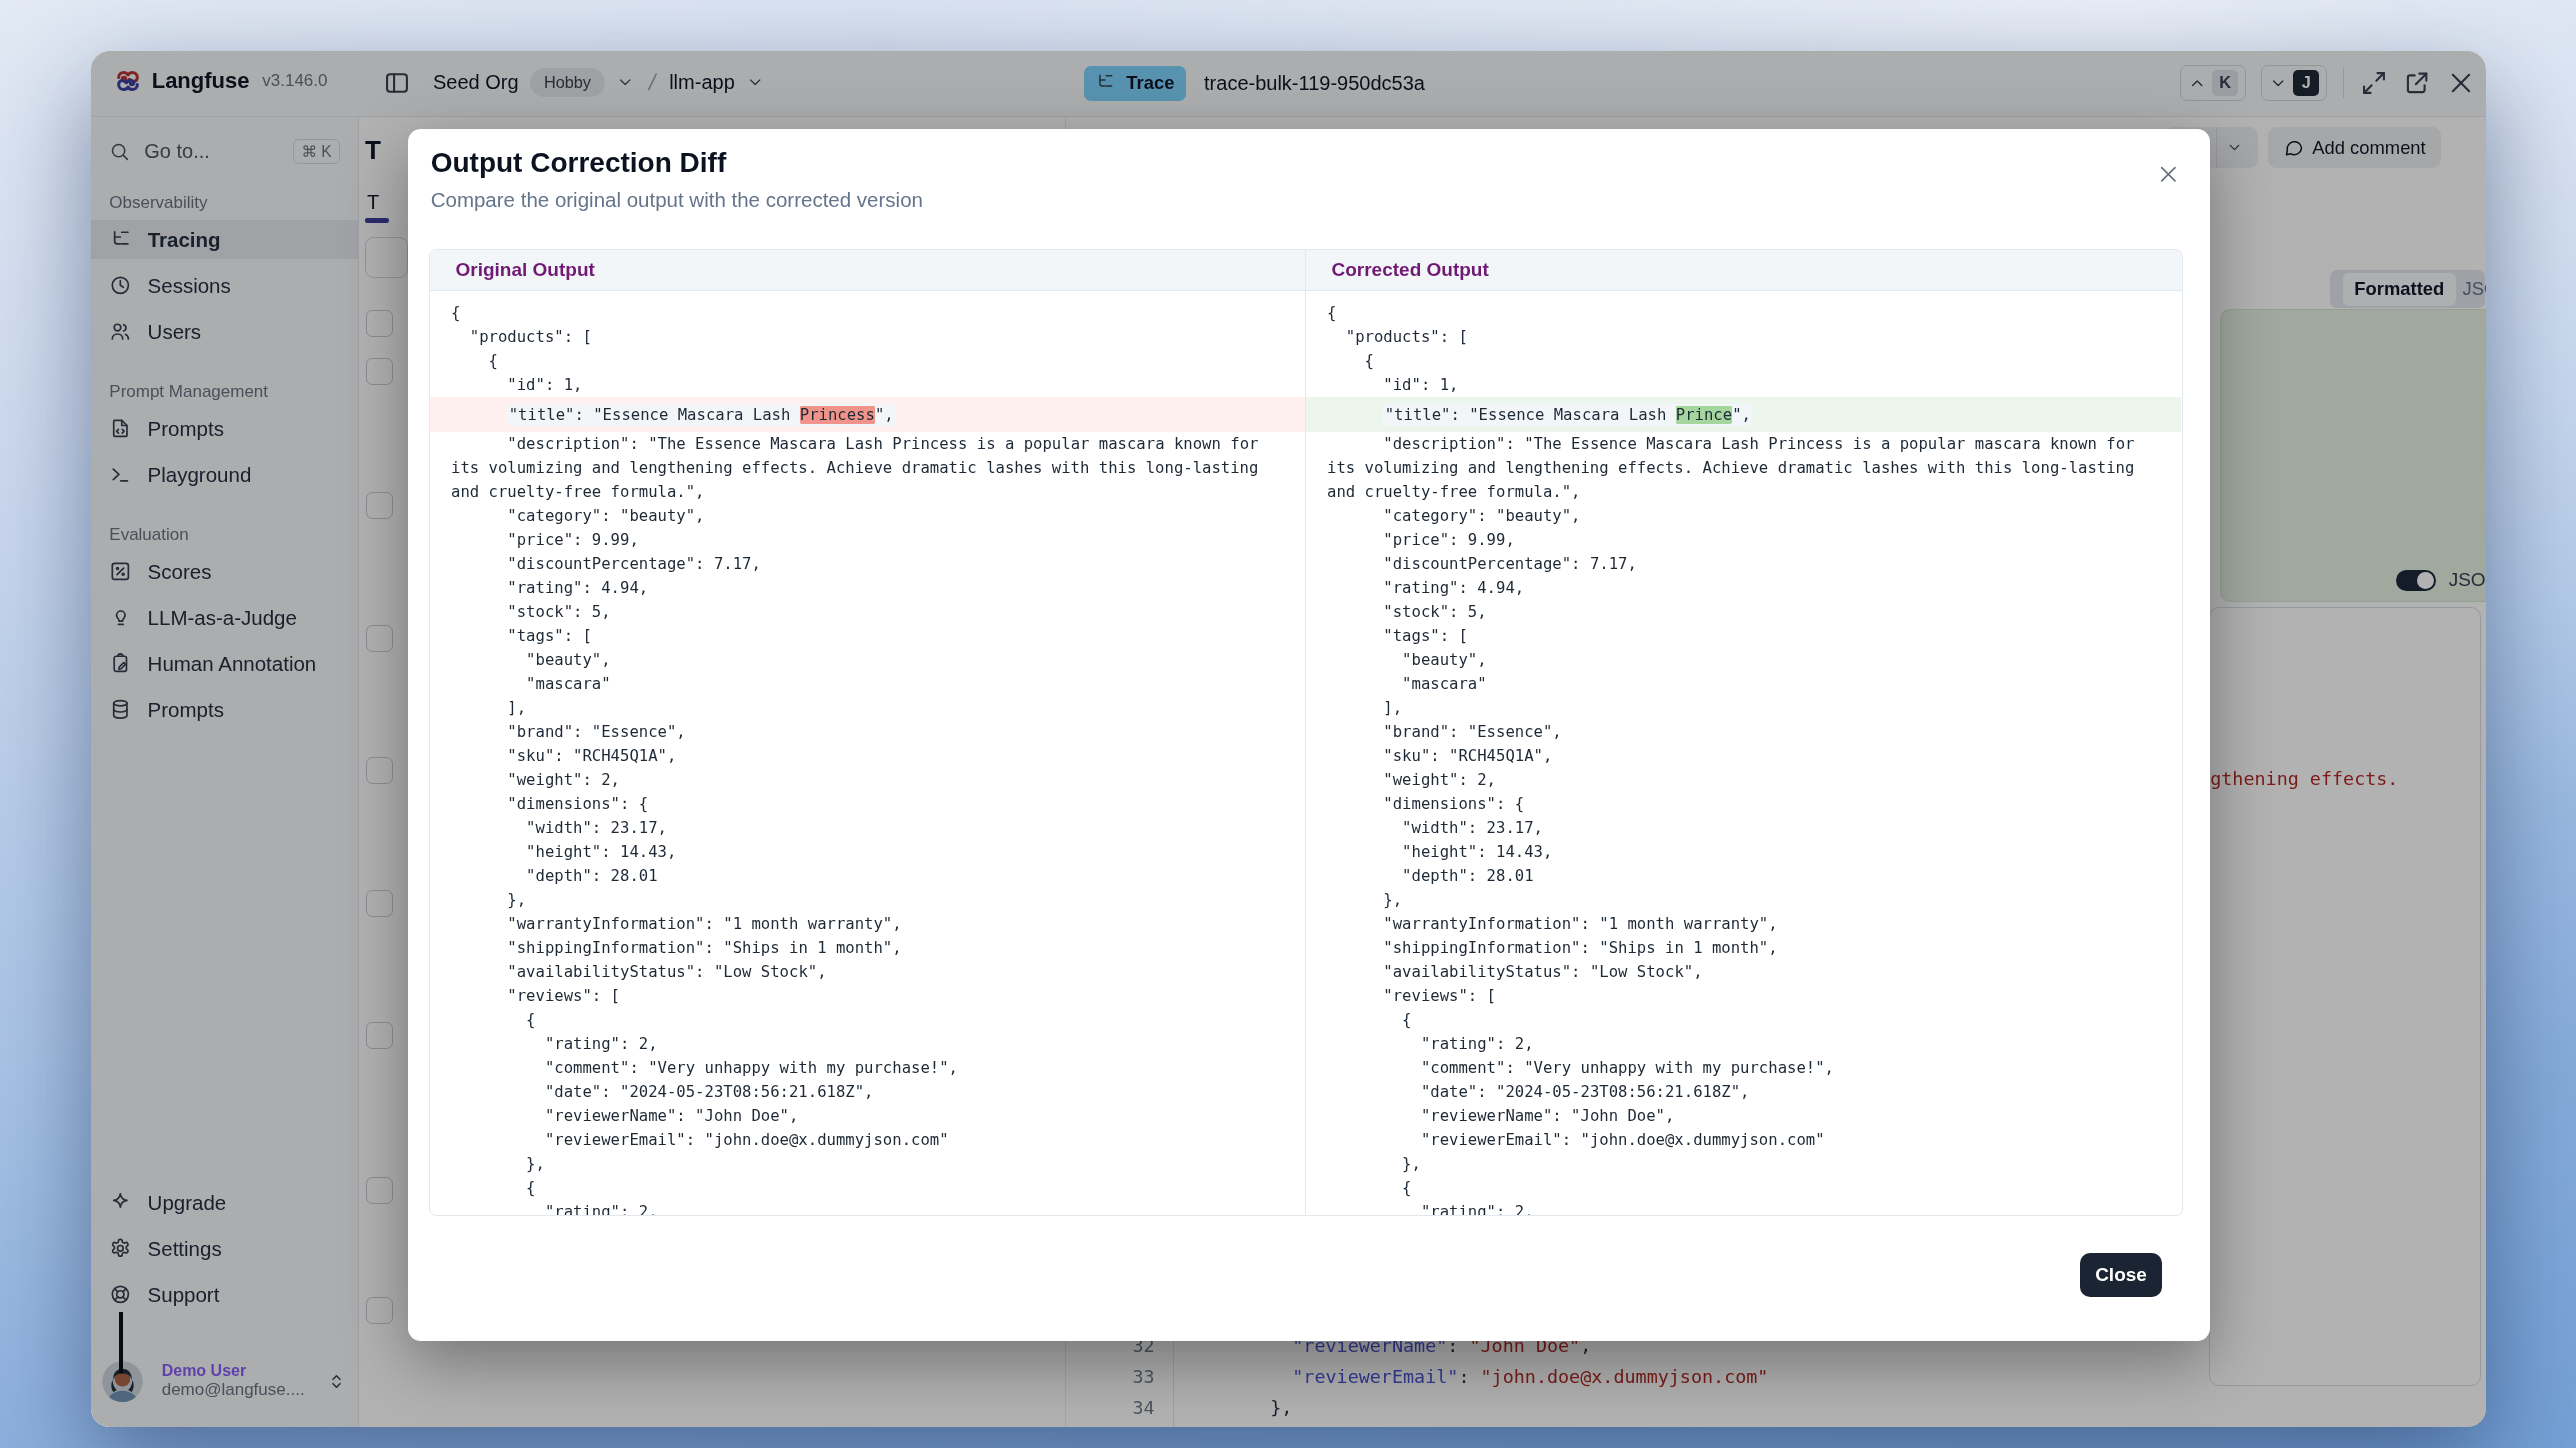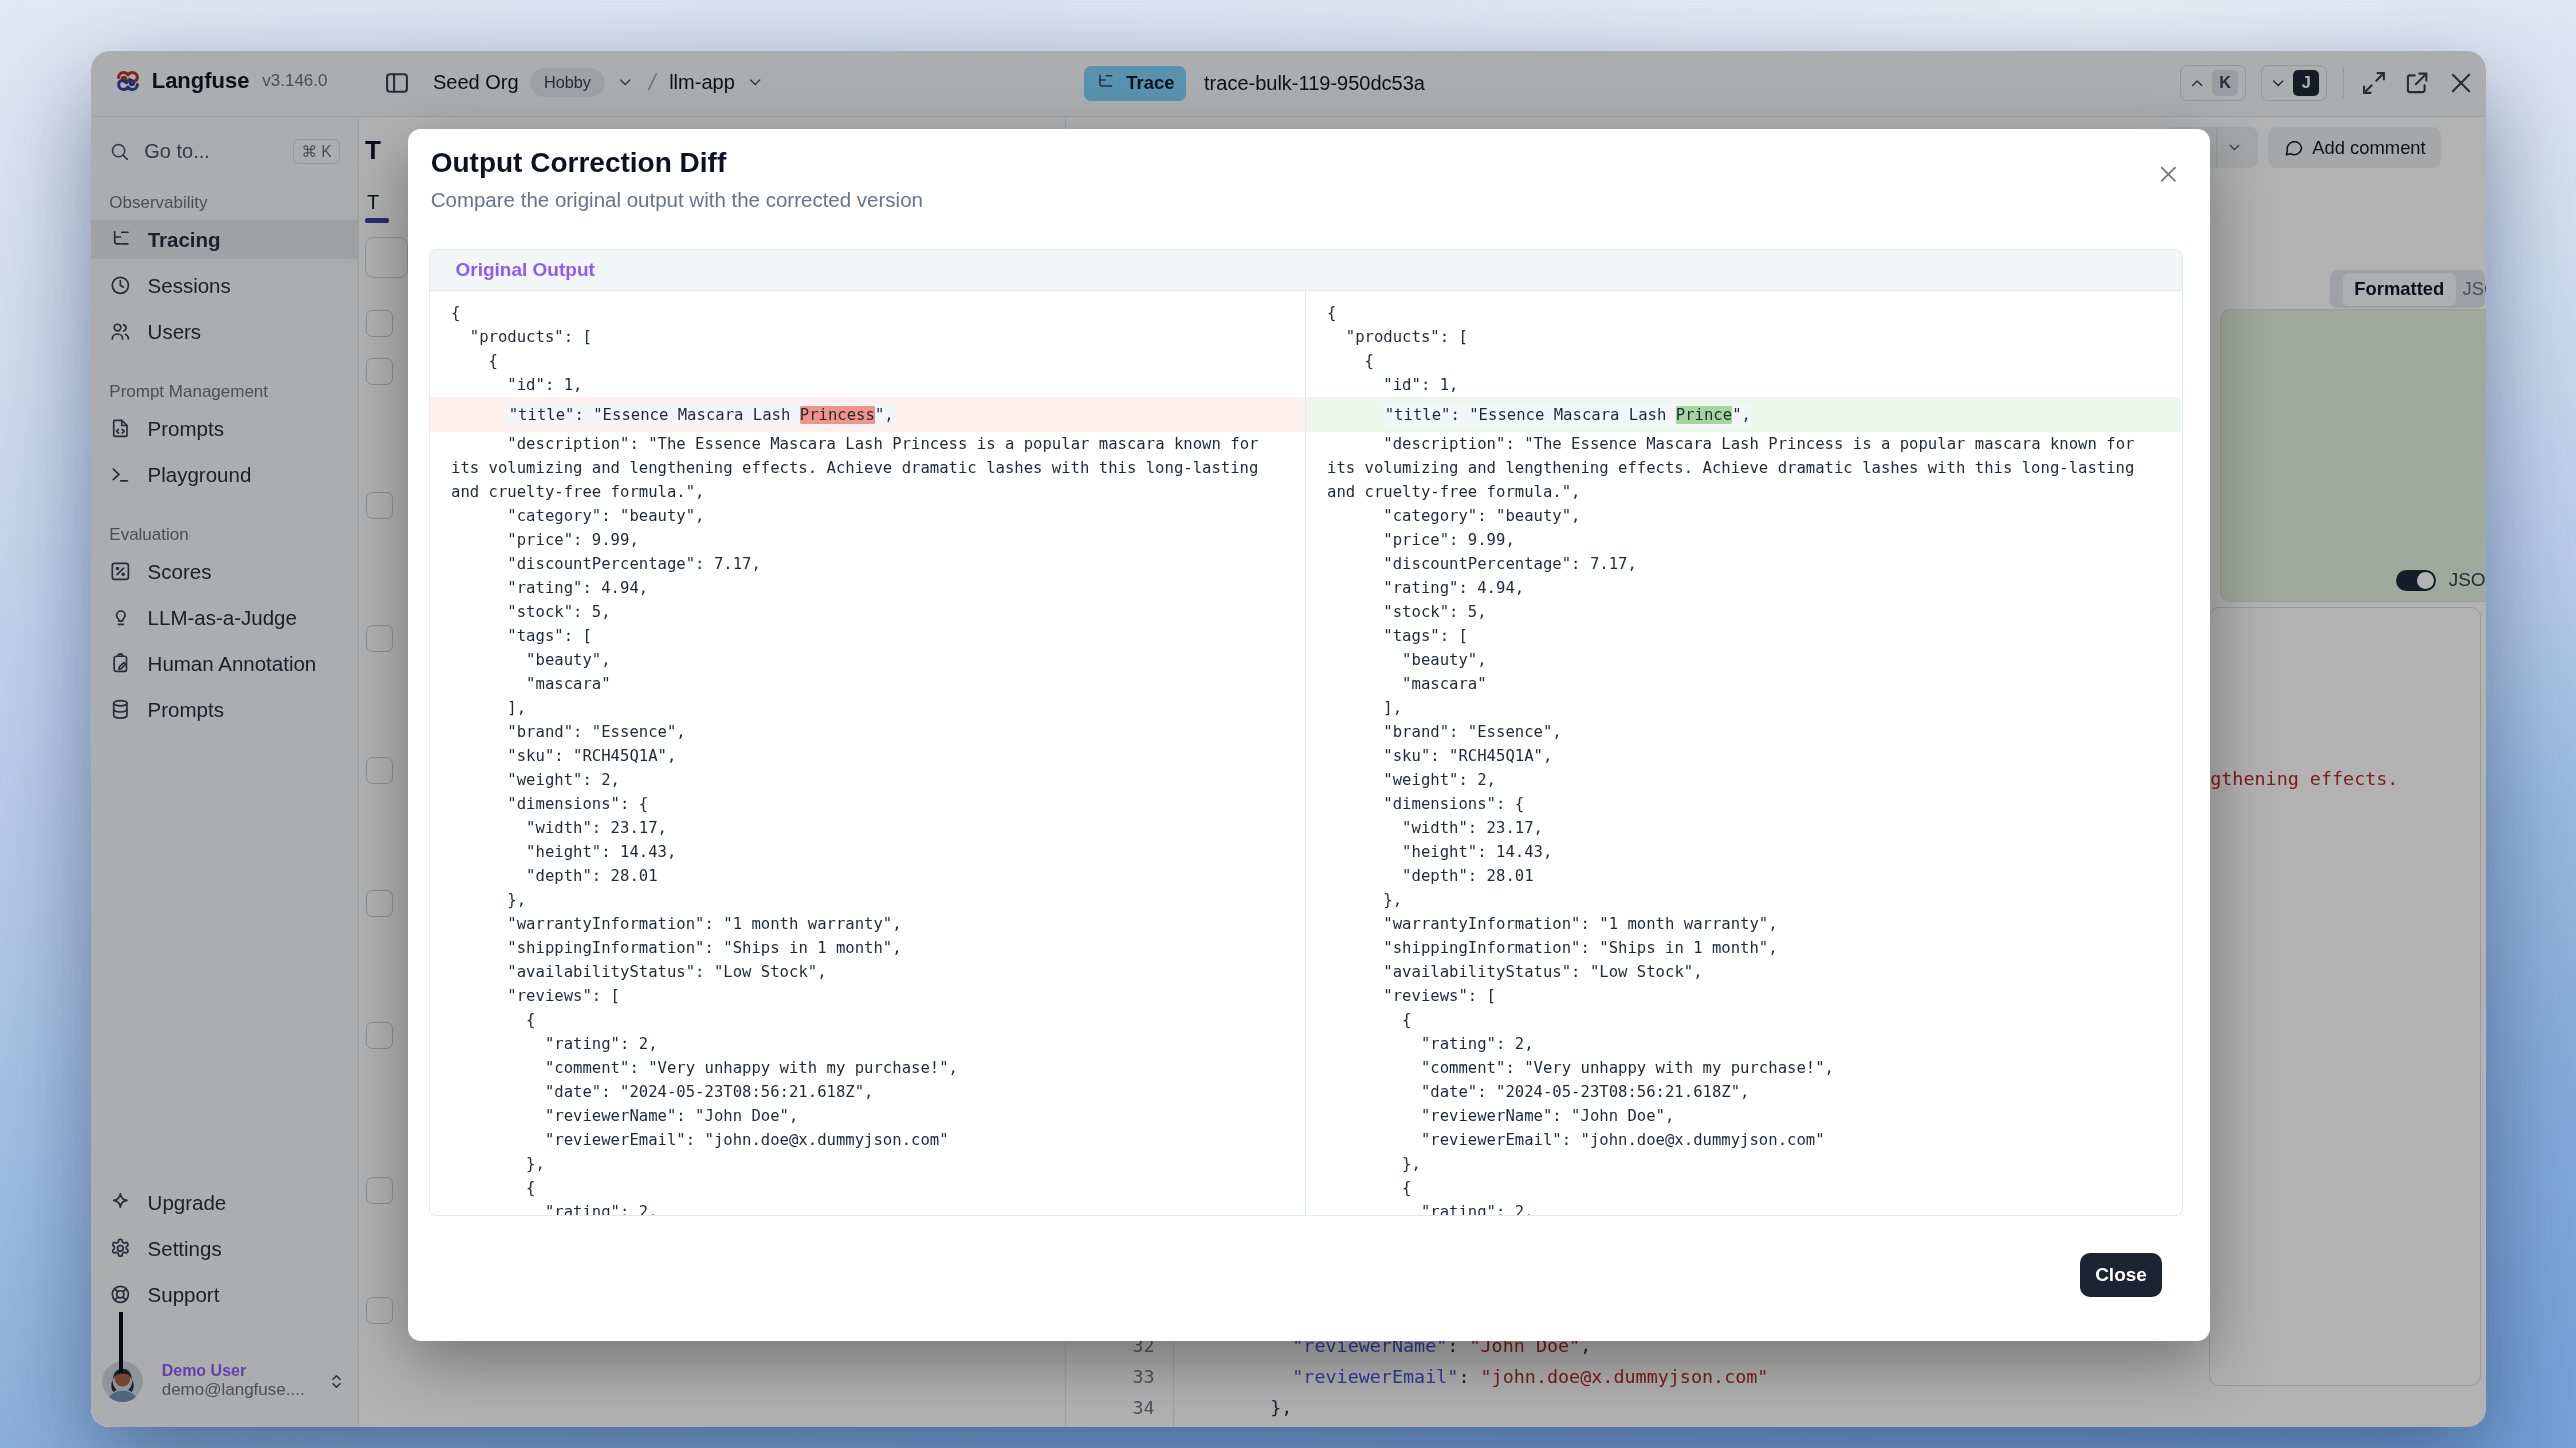--- a/index.html
+++ b/index.html
@@ -99,21 +99,21 @@
   .overlay{ position:absolute; inset:0; background:rgba(0,0,0,.30); z-index:50;}
   .modal{ position:absolute; left:317px; top:78px; width:1802px; height:1212px; background:#fff;
     border-radius:12.7px; z-index:60; box-shadow:0 21px 64px rgba(0,0,0,.35);}
   .m-title{ position:absolute; left:22.7px; top:18.4px; font-size:28px; font-weight:700; color:#0c1220;}
   .m-sub{ position:absolute; left:22.7px; top:59px; font-size:20.5px; color:#64748b;}
   .m-close{ position:absolute; right:30px; top:34px; width:22.7px; height:22.7px; color:#6b7280;}
   .diff{ position:absolute; left:21px; top:120px; width:1754px; height:967px;
     border:1.4px solid #e2e8f0; border-radius:7px; overflow:hidden;}
   .d-head{ display:flex; height:41px; background:#f3f6f9; border-bottom:1.4px solid #e2e8f0;}
   .d-head > div{ width:875px; display:flex; align-items:center; padding-left:25.5px;
-    font-size:19px; font-weight:600; color:#8b5cf6;}
+    font-size:19px; font-weight:600; color:#701a75;}
   .d-head > div + div{ border-left:1.4px solid #e2e8f0; width:876px;}
   .d-body{ display:flex; height:925px; overflow:hidden;}
   .d-panel{ width:875px; padding-top:10px; overflow:hidden;}
   .d-panel + .d-panel{ border-left:1.4px solid #e2e8f0; width:876px;}
   .dline{ white-space:pre-wrap; word-break:break-word; padding:0 21px;
     font-family:"DejaVu Sans Mono", monospace; font-size:15.6px; line-height:24px; color:#1e2936;}
   .dline.chg{ padding-top:5.7px; padding-bottom:5.7px;}
   .chg.del{ background:#fdf0ee;}
   .chg.add{ background:#edf6ec;}
   .chg .inner{ background:#f3f6f9; padding:2.1px 1.4px; border-radius:2.1px;}
@@ -440,20 +440,21 @@
       <div class="m-sub">Compare the original output with the corrected version</div>
       <span class="m-close ic">
         <svg viewBox="0 0 24 24">
             <path d="M5 5l14 14"></path>
             <path d="M19 5L5 19"></path>
           </svg>
         </span>
       <div class="diff">
         <div class="d-head">
           <div>Original Output</div>
+          <div>Corrected Output</div>
         </div>
         <div class="d-body">
           <div class="d-panel" id="panel-original">
               <div class="dline">{</div>
               <div class="dline">  "products": [</div>
               <div class="dline">    {</div>
               <div class="dline">      "id": 1,</div>
               <div class="dline chg del">      <span class="inner">"title": "Essence Mascara Lash <span class="w">Princess</span>",</span></div>
               <div class="dline">      "description": "The Essence Mascara Lash Princess is a popular mascara known for its volumizing and lengthening effects. Achieve dramatic lashes with this long-lasting and cruelty-free formula.",</div>
               <div class="dline">      "category": "beauty",</div>

